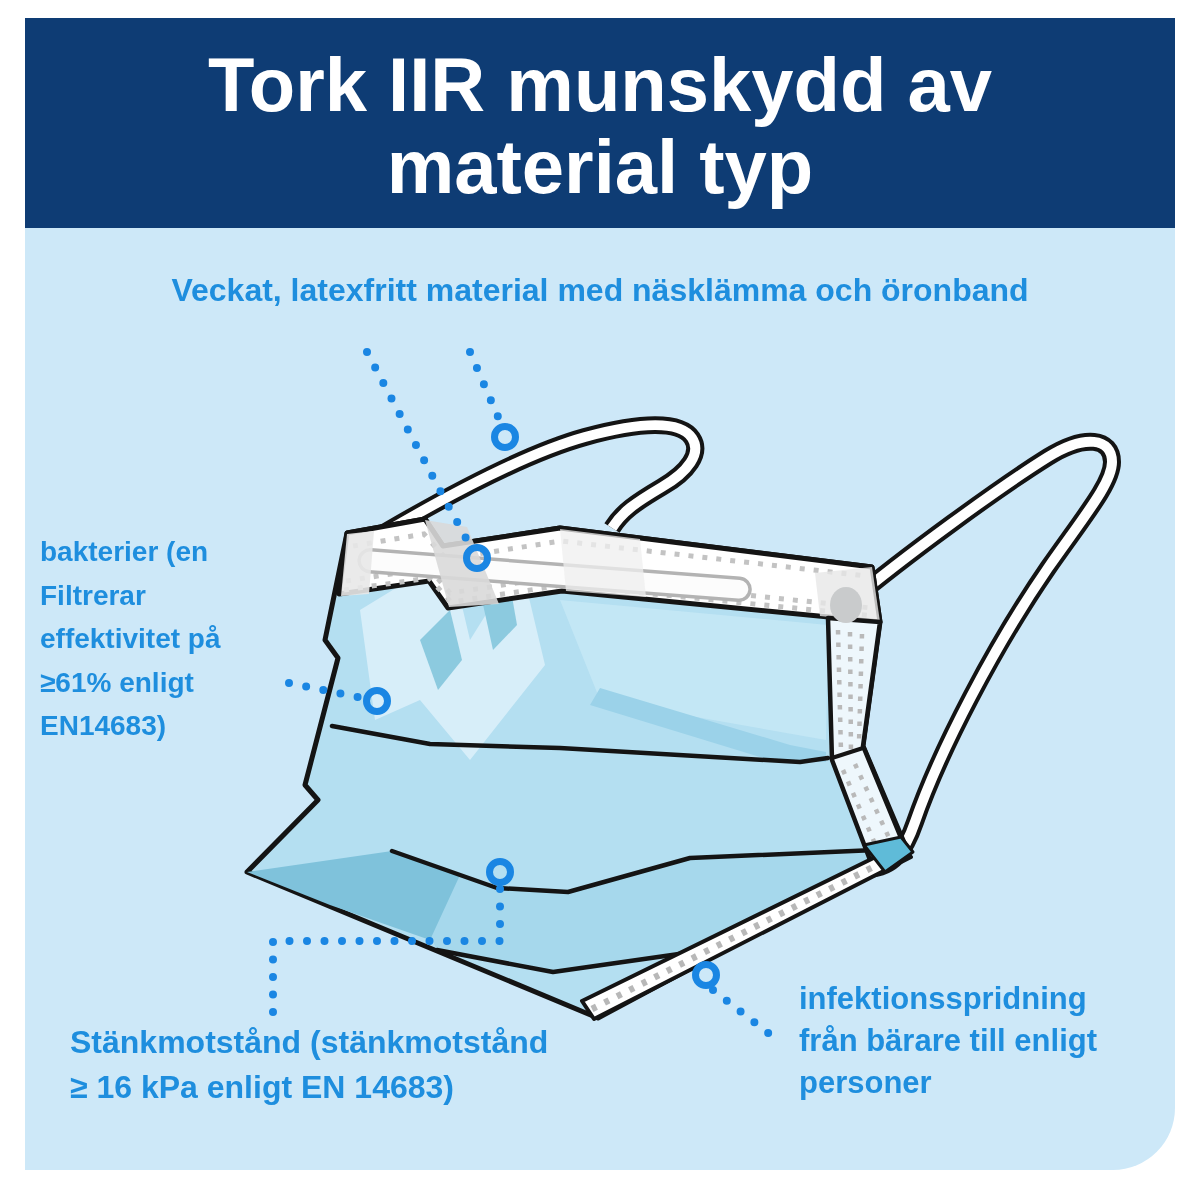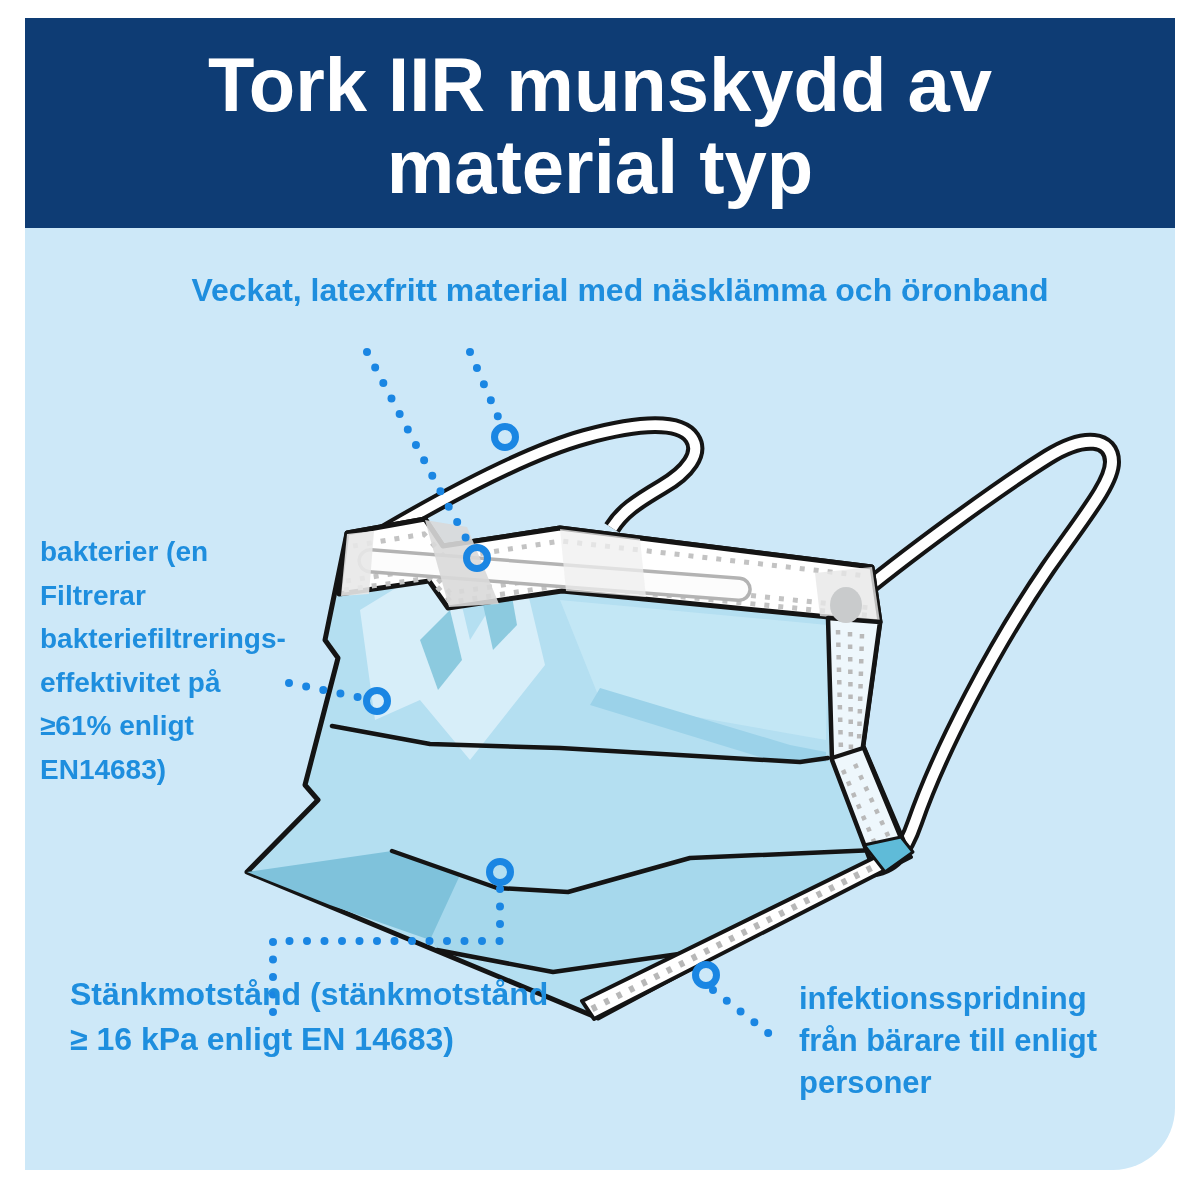--- a/index.html
+++ b/index.html
@@ -5,24 +5,24 @@
   html,body{margin:0;padding:0;background:#ffffff;}
   .page{position:relative;width:1200px;height:1200px;background:#ffffff;overflow:hidden;
         font-family:"Liberation Sans",sans-serif;}
   .header{position:absolute;left:25px;top:18px;width:1150px;height:246px;background:#0e3c74;
           color:#ffffff;text-align:center;font-weight:bold;font-size:76px;line-height:82px;
           padding-top:26px;box-sizing:border-box;}
   .content{position:absolute;left:25px;top:228px;width:1150px;height:942px;background:#cde8f8;
            border-bottom-right-radius:62px;}
   .overlay{position:absolute;left:0;top:0;width:1200px;height:1200px;}
   .subtitle{position:absolute;left:25px;top:270px;width:1150px;text-align:center;
-            color:#1e8ede;font-weight:bold;font-size:32px;line-height:40px;padding-left:20px;}
+            color:#1e8ede;font-weight:bold;font-size:32px;line-height:40px;}
   .ann{position:absolute;color:#1e8ede;font-weight:bold;white-space:nowrap;}
   .ann-filter{left:40px;top:530px;font-size:28px;line-height:43.5px;}
-  .ann-splash{left:70px;top:972px;font-size:32px;line-height:45px;}
+  .ann-splash{left:70px;top:1020px;font-size:32px;line-height:45px;}
   .ann-infection{left:799px;top:978px;font-size:31px;line-height:42px;}
   
   .ink{stroke:#141414;stroke-linejoin:round;}
   .strap-out{fill:none;stroke:#141414;stroke-width:18;}
   .strap-in{fill:none;stroke:#ffffff;stroke-width:10;}
   .pleat{fill:none;stroke:#141414;stroke-width:4.5;stroke-linejoin:round;stroke-linecap:round;}
   .stitch{fill:none;stroke:#c3c3c3;stroke-width:5;stroke-dasharray:5 9;}
   .stitch2{fill:none;stroke:#b9b9b9;stroke-width:4.5;stroke-dasharray:4.5 8;}
   .leader{fill:none;stroke:#1a86e3;stroke-width:8;stroke-linecap:round;stroke-dasharray:0 17.5;}
   .lcircle{fill:none;stroke:#1a86e3;stroke-width:7;}
@@ -107,21 +107,20 @@
     <circle class="lcircle" cx="505" cy="437" r="10.5"></circle>
     <circle class="lcircle" cx="477" cy="558" r="10.5"></circle>
     <circle class="lcircle" cx="377" cy="701" r="10.5"></circle>
     <circle class="lcircle" cx="500" cy="872" r="10.5"></circle>
     <circle class="lcircle" cx="706" cy="975" r="10.5"></circle>
   </svg>
 
   <div class="ann ann-filter">
     <div>bakterier (en</div>
     <div>Filtrerar</div>
-    <div>bakteriefiltrerings-</div>
     <div>effektivitet på</div>
     <div>≥61% enligt</div>
     <div>EN14683)</div>
   </div>
 
   <div class="ann ann-splash">
     <div>Stänkmotstånd (stänkmotstånd</div>
     <div>≥ 16 kPa enligt EN 14683)</div>
   </div>
 

